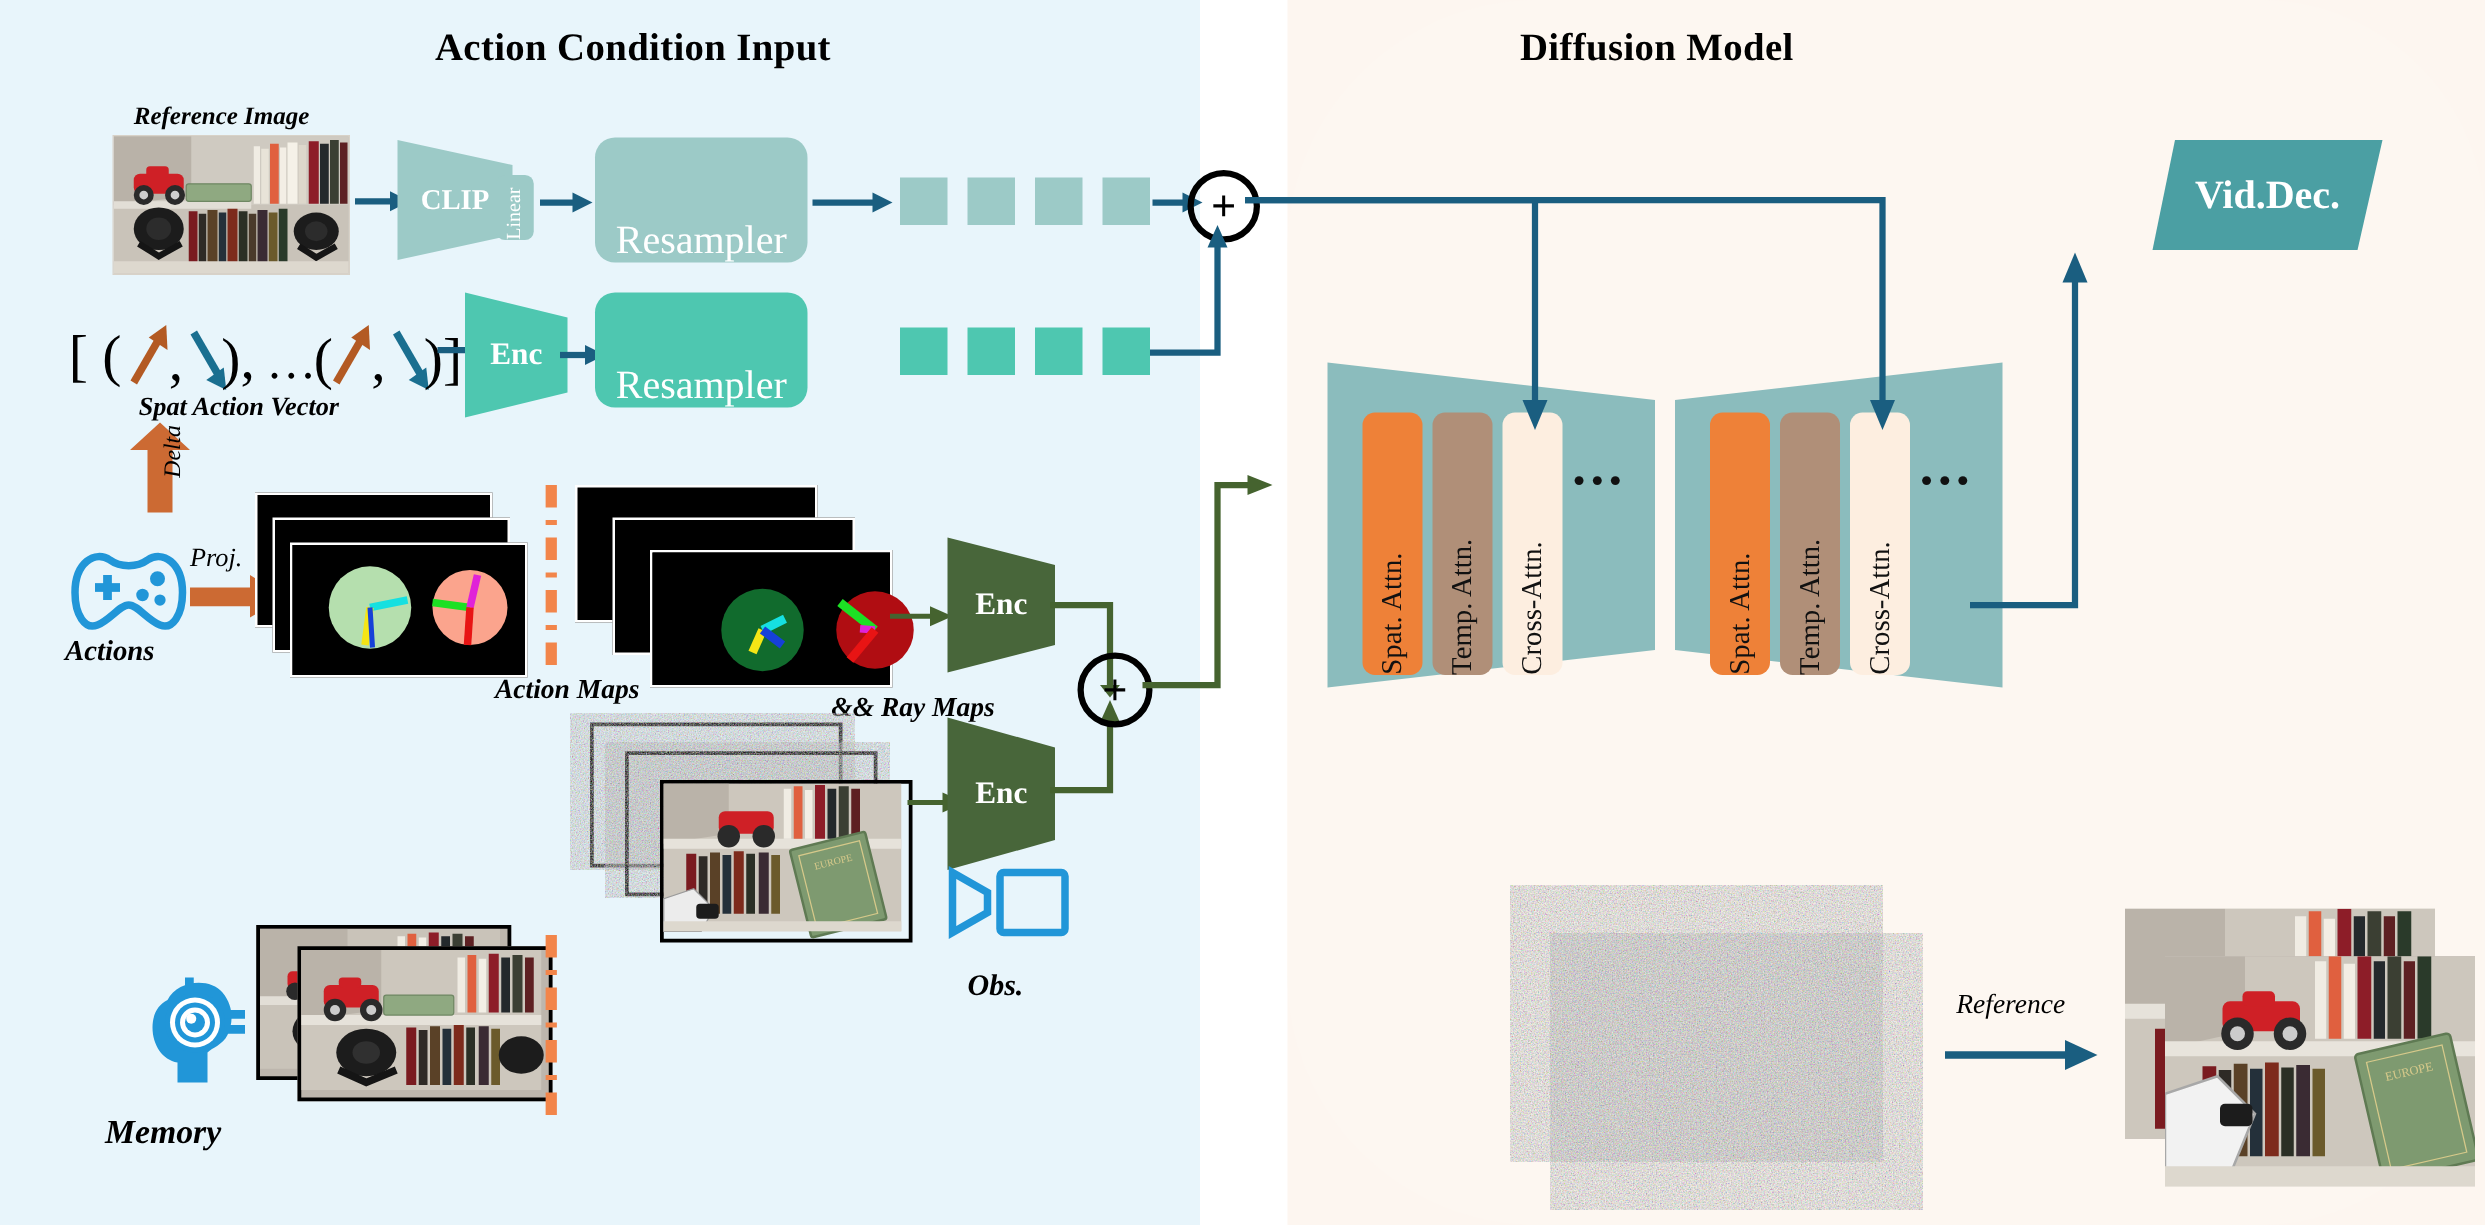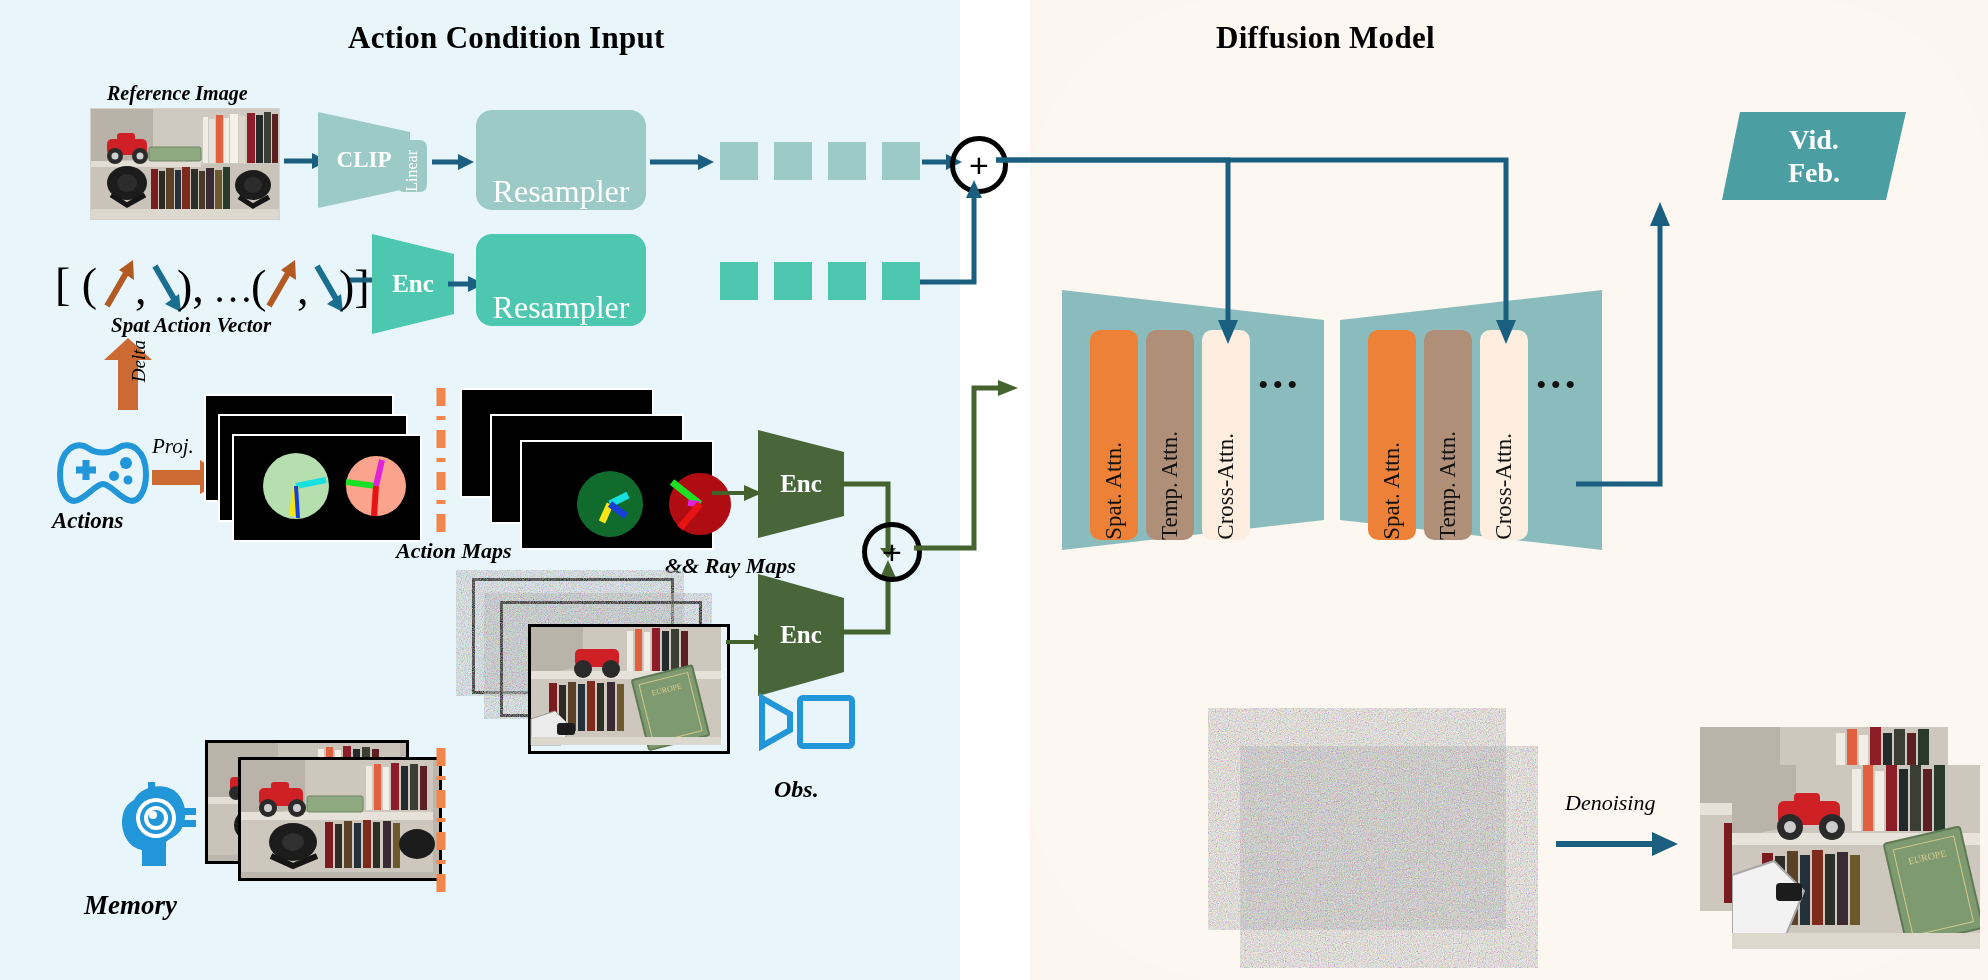--- a/index.html
+++ b/index.html
@@ -523,24 +523,24 @@
 
 <svg style="position:absolute; left:1566px; top:198px;" width="160" height="300">
   <path d="M10 286 L94 286 L94 24" stroke="#1a5e80" stroke-width="5" fill="none"></path>
   <polygon points="84,28 94,4 104,28" fill="#1a5e80"></polygon>
 </svg>
 
 <div class="trap" style="left:1720px; top:110px; width:188px; height:92px;">
   <svg width="188" height="92" viewBox="0 0 188 92">
     <polygon points="20,2 186,2 166,90 2,90" fill="#4b9fa3"></polygon>
   </svg>
-  <div style="position:absolute; inset:0; display:flex; flex-direction:column; align-items:center;
-              justify-content:center; color:#fff; font-size:28px; font-weight:bold; line-height:1.18;">
+  <div style="position:absolute; inset:0; display:flex; flex-direction:row; align-items:center;
+              justify-content:center; color:#fff; font-size:32px; font-weight:bold; line-height:1.18;">
     <span>Vid.</span>
-    <span>Feb.</span>
+    <span>Dec.</span>
   </div>
 </div>
 
 <div class="noise" style="left:1233px; top:727px; width:248px; height:184px; border:none;">
   <svg width="248" height="184" viewBox="0 0 248 184">
     <defs>
       <filter id="nz3">
           <feTurbulence type="fractalNoise" baseFrequency="0.9" numOctaves="3" seed="3"></feTurbulence>
         </filter>
     </defs>
@@ -551,21 +551,21 @@
   <svg width="248" height="184" viewBox="0 0 248 184">
     <defs>
       <filter id="nz4">
           <feTurbulence type="fractalNoise" baseFrequency="0.88" numOctaves="3" seed="11"></feTurbulence>
         </filter>
     </defs>
     <rect width="248" height="184" filter="url(#nz4)"></rect>
   </svg>
 </div>
 
-<div class="lbl" style="left:1565px; top:790px; font-size:22px; font-weight:normal;">Denoising</div>
+<div class="lbl" style="left:1565px; top:790px; font-size:22px; font-weight:normal;">Reference</div>
 <svg style="position:absolute; left:1556px; top:828px;" width="124" height="32">
   <line x1="0" y1="16" x2="98" y2="16" stroke="#1a5e80" stroke-width="6"></line>
   <polygon points="96,4 122,16 96,28" fill="#1a5e80"></polygon>
 </svg>
 
 <div class="photo" style="left:1700px; top:727px; width:248px; height:184px; border:none;">
   <svg width="248" height="184" viewBox="0 0 248 184">
     <rect width="248" height="184" fill="#cdc7bd"></rect>
     <path d="M0 0 L80 0 L80 70 L0 82 Z" fill="#bab3a9"></path>
     <rect x="0" y="76" width="248" height="12" fill="#e6e2da"></rect>

